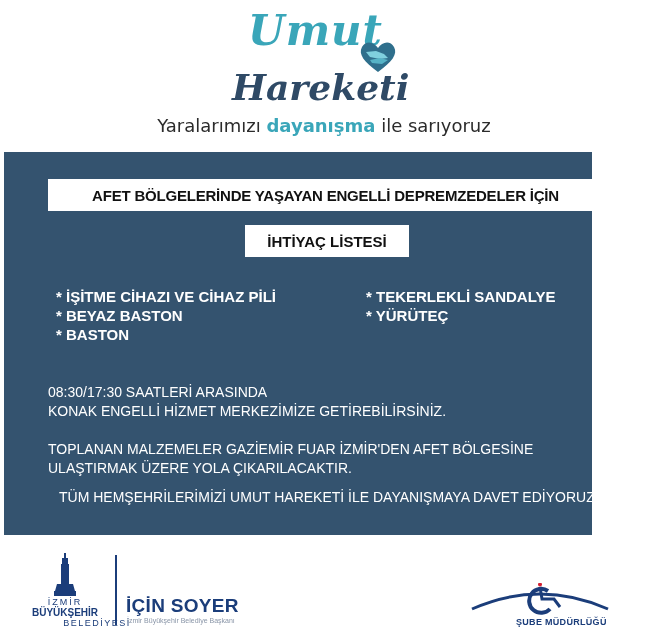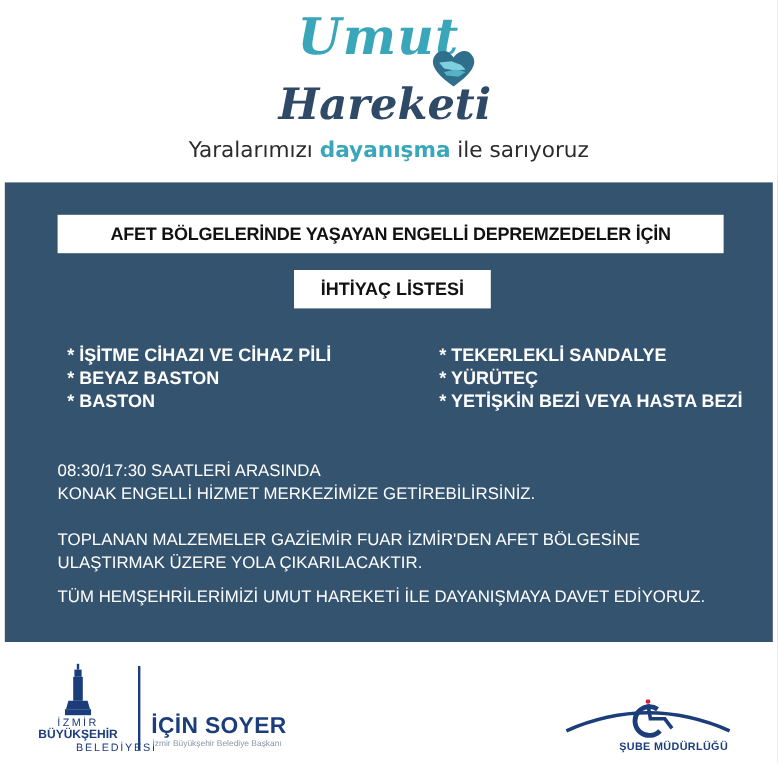--- a/index.html
+++ b/index.html
@@ -20,21 +20,21 @@
     }
     .heart-icon { position: absolute; left: 358px; top: 40px; width: 40px; height: 34px; }
     .tagline {
       position: absolute; left: 0; width: 648px; top: 115px; text-align: center;
       font-size: 18px; color: #2b2b2b; font-family: "DejaVu Sans", sans-serif;
     }
     .tagline .accent { color: #3aa6b9; font-weight: bold; }
 
     
     .panel {
-      position: absolute; left: 4px; top: 152px; width: 640px; height: 383px;
+      position: absolute; left: 4px; top: 152px; width: 588px; height: 383px;
       background: #34536f;
     }
     .title-box {
       position: absolute; left: 44px; top: 27px; width: 555px; height: 32px;
       background: #ffffff; display: flex; align-items: center; justify-content: center;
       font-weight: bold; font-size: 15px; color: #111; letter-spacing: -0.2px;
     }
     .subtitle-box {
       position: absolute; left: 241px; top: 73px; width: 164px; height: 32px;
       background: #ffffff; display: flex; align-items: center; justify-content: center;
@@ -43,21 +43,21 @@
     .list { position: absolute; top: 135px; color: #ffffff; font-weight: bold; font-size: 15px; line-height: 19px; }
     .list.left { left: 52px; }
     .list.right { left: 326px; margin-left: 36px; }
     .list li { list-style: none; white-space: nowrap; }
 
     .info {
       position: absolute; left: 44px; color: #ffffff; font-size: 14px; line-height: 19px; white-space: nowrap;
     }
     .info.p1 { top: 231px; }
     .info.p2 { top: 288px; }
-    .info.p3 { top: 336px; }
+    .info.p3 { top: 336px; margin-left: 11px; }
 
     
     .footer { position: absolute; left: 0; top: 535px; width: 648px; height: 107px; background: #ffffff; }
     .tower-icon { position: absolute; left: 54px; top: 18px; width: 22px; height: 44px; }
     .ibb-izmir { position: absolute; left: 30px; top: 62px; width: 70px; text-align: center; font-size: 9px; color: #1b3d7a; letter-spacing: 2px; }
     .ibb-buyuksehir { position: absolute; left: 30px; top: 72px; width: 70px; text-align: center; font-size: 10px; font-weight: bold; color: #1b3d7a; }
     .ibb-belediyesi { position: absolute; left: 30px; top: 83px; width: 70px; text-align: center; font-size: 9px; color: #1b3d7a; letter-spacing: 1.5px; margin-left: 32px; }
     .divider { position: absolute; left: 115px; top: 20px; width: 2px; height: 70px; background: #1b3d7a; }
     .mayor-name { position: absolute; left: 126px; top: 60px; font-size: 19px; font-weight: bold; color: #1b3d7a; letter-spacing: 0.3px; }
     .mayor-title { position: absolute; left: 127px; top: 82px; font-size: 7px; color: #8a96a8; }
@@ -85,21 +85,20 @@
   <div class="subtitle-box">İHTİYAÇ LİSTESİ</div>
 
   <ul class="list left">
     <li>* İŞİTME CİHAZI VE CİHAZ PİLİ</li>
     <li>* BEYAZ BASTON</li>
     <li>* BASTON</li>
   </ul>
   <ul class="list right">
     <li>* TEKERLEKLİ SANDALYE</li>
     <li>* YÜRÜTEÇ</li>
-    <li>* YETİŞKİN BEZİ VEYA HASTA BEZİ</li>
   </ul>
 
   <div class="info p1">
     <div>08:30/17:30 SAATLERİ ARASINDA</div>
     <div>KONAK ENGELLİ HİZMET MERKEZİMİZE GETİREBİLİRSİNİZ.</div>
   </div>
   <div class="info p2">
     <div>TOPLANAN MALZEMELER GAZİEMİR FUAR İZMİR'DEN AFET BÖLGESİNE</div>
     <div>ULAŞTIRMAK ÜZERE YOLA ÇIKARILACAKTIR.</div>
   </div>

